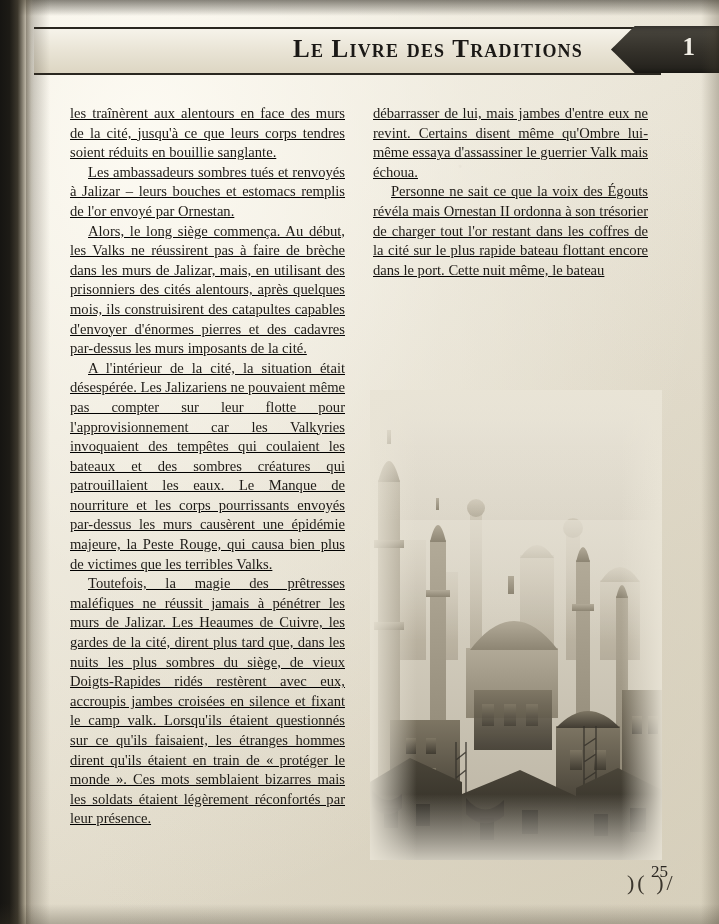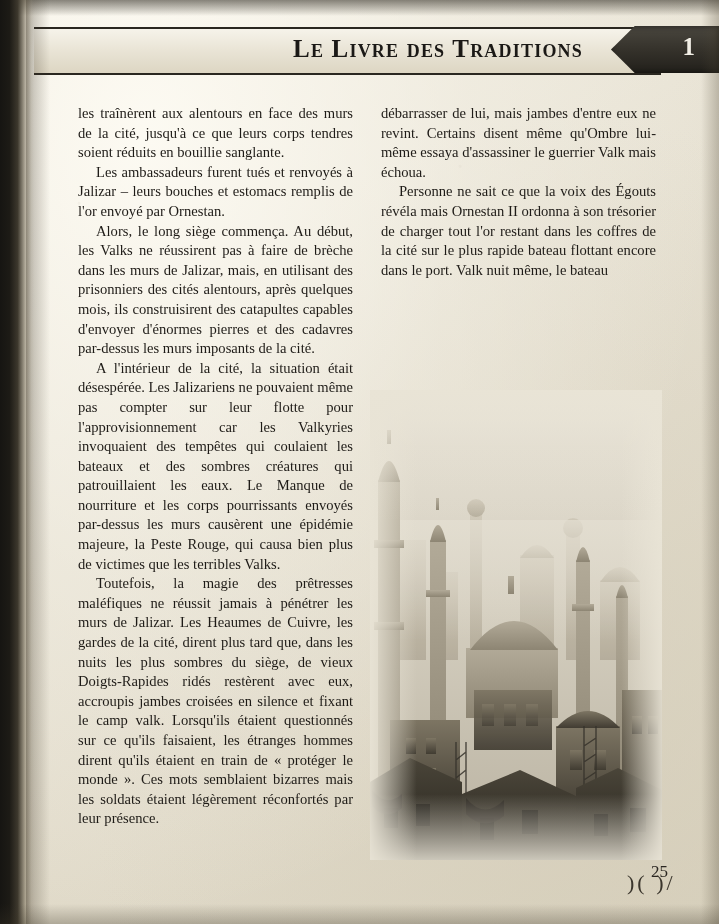--- a/index.html
+++ b/index.html
@@ -119,25 +119,26 @@
     top: 7px;
     font-family: "Liberation Serif", serif;
     font-size: 25px;
     font-weight: bold;
     color: #f2efe6;
   }
 
   
   .columns {
     position: absolute;
-    left: 78px;
+    left: 70px;
     top: 104px;
     width: 578px;
     display: flex;
     gap: 28px;
+    text-decoration: underline;
   }
   .col {
     width: 275px;
   }
   .col p {
     margin: 0;
     text-align: justify;
     text-indent: 18px;
     font-family: "Liberation Serif", serif;
     font-size: 14.6px;
@@ -209,28 +210,28 @@
       <div class="header-title">Le Livre des Traditions</div>
     </div>
     <div class="header-tab">
       <span>1</span>
     </div>
   </div>
 
   <div class="columns">
     <div class="col">
       <p class="first">les traînèrent aux alentours en face des murs de la cité, jusqu'à ce que leurs corps tendres soient réduits en bouillie sanglante.</p>
-      <p>Les ambassadeurs furent tués et renvoyés à Jalizar – leurs bouches et estomacs remplis de l'or envoyé par Ornestan.</p>
+      <p>Les ambassadeurs sombres tués et renvoyés à Jalizar – leurs bouches et estomacs remplis de l'or envoyé par Ornestan.</p>
       <p>Alors, le long siège commença. Au début, les Valks ne réussirent pas à faire de brèche dans les murs de Jalizar, mais, en utilisant des prisonniers des cités alentours, après quelques mois, ils construisirent des catapultes capables d'envoyer d'énormes pierres et des cadavres par-dessus les murs imposants de la cité.</p>
       <p>A l'intérieur de la cité, la situation était désespérée. Les Jalizariens ne pouvaient même pas compter sur leur flotte pour l'approvisionnement car les Valkyries invoquaient des tempêtes qui coulaient les bateaux et des sombres créatures qui patrouillaient les eaux. Le Manque de nourriture et les corps pourrissants envoyés par-dessus les murs causèrent une épidémie majeure, la Peste Rouge, qui causa bien plus de victimes que les terribles Valks.</p>
       <p>Toutefois, la magie des prêtresses maléfiques ne réussit jamais à pénétrer les murs de Jalizar. Les Heaumes de Cuivre, les gardes de la cité, dirent plus tard que, dans les nuits les plus sombres du siège, de vieux Doigts-Rapides ridés restèrent avec eux, accroupis jambes croisées en silence et fixant le camp valk. Lorsqu'ils étaient questionnés sur ce qu'ils faisaient, les étranges hommes dirent qu'ils étaient en train de « protéger le monde ». Ces mots semblaient bizarres mais les soldats étaient légèrement réconfortés par leur présence.</p>
     </div>
     <div class="col">
       <p class="first">débarrasser de lui, mais jambes d'entre eux ne revint. Certains disent même qu'Ombre lui-même essaya d'assassiner le guerrier Valk mais échoua.</p>
-      <p>Personne ne sait ce que la voix des Égouts révéla mais Ornestan II ordonna à son trésorier de charger tout l'or restant dans les coffres de la cité sur le plus rapide bateau flottant encore dans le port. Valk nuit même, le bateau</p>
+      <p>Personne ne sait ce que la voix des Égouts révéla mais Ornestan II ordonna à son trésorier de charger tout l'or restant dans les coffres de la cité sur le plus rapide bateau flottant encore dans le port. Cette nuit même, le bateau</p>
     </div>
   </div>
 
   <div class="illo">
     <svg width="292" height="470" viewBox="0 0 292 470" xmlns="http://www.w3.org/2000/svg">
       <defs>
         <linearGradient id="sky" x1="0" y1="0" x2="0" y2="1">
           <stop offset="0%" stop-color="#e7e2d6"></stop>
           <stop offset="45%" stop-color="#d5cfc0"></stop>
           <stop offset="100%" stop-color="#b9b2a1"></stop>

